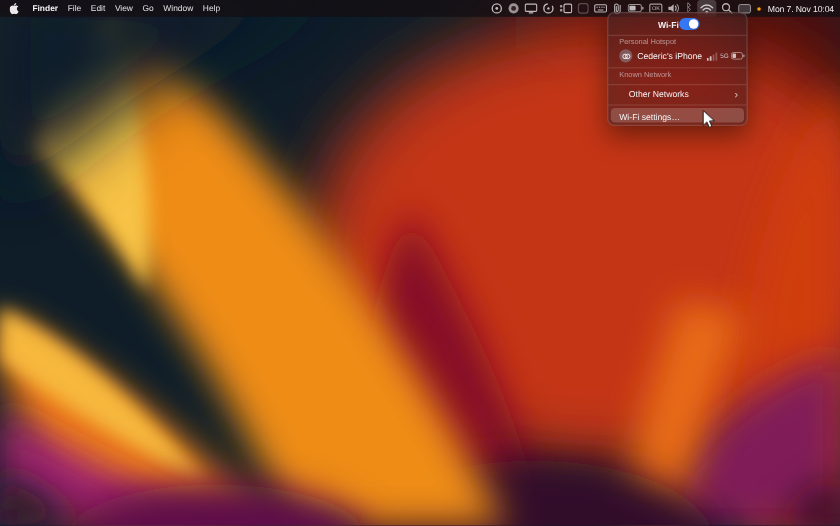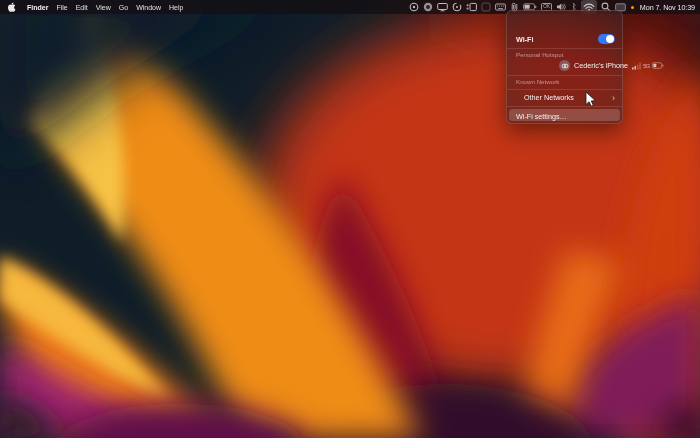--- a/index.html
+++ b/index.html
@@ -37,28 +37,28 @@
     position:absolute;left:506px;top:10px;width:115px;z-index:30;
     background:rgba(44,36,42,0.58);
     -webkit-backdrop-filter:blur(22px) saturate(170%);backdrop-filter:blur(22px) saturate(170%);
     border:0.5px solid rgba(255,255,255,0.14);
     border-radius:6px;
     box-shadow:0 8px 22px rgba(0,0,0,0.45);
     padding:3px 0 2px 0;
     color:#f2f0f2;
   }
   .wm-row{display:flex;align-items:center;padding:0 7px 0 9px;}
-  .wm-toggle-row{height:12px;justify-content:space-between;margin-top:19px;}
+  .wm-toggle-row{height:12px;justify-content:center;}
   .wm-title{font-size:7.2px;font-weight:600;}
   .toggle{width:17px;height:9.5px;border-radius:5px;background:#3478f6;position:relative;flex:none;}
   .toggle .knob{position:absolute;top:0.75px;right:0.75px;width:8px;height:8px;border-radius:50%;background:#fff;
     box-shadow:0 0.5px 1.5px rgba(0,0,0,0.4);}
   .wm-sep{height:0.8px;background:rgba(255,255,255,0.12);margin:2.5px 0;}
   .wm-header{font-size:6.2px;font-weight:500;color:rgba(235,233,240,0.55);padding:0 9px 1.5px 9px;}
-  .wm-item{height:13px;gap:4px;margin-left:43px;}
+  .wm-item{height:13px;gap:4px;}
   .badge{width:11px;height:11px;border-radius:50%;flex:none;display:flex;align-items:center;justify-content:center;}
   .badge.grey{background:rgba(140,138,146,0.55);}
   .badge.blue{background:#1f6ff2;}
   .wm-label{font-size:7.2px;color:#f3f1f3;white-space:nowrap;}
   .wm-rightgroup{margin-left:auto;display:flex;align-items:center;gap:2px;opacity:.8;}
   .net-type{font-size:5.3px;color:#e3e1e5;}
   .wm-chevron{margin-left:auto;font-size:9px;line-height:8px;color:rgba(255,255,255,0.7);font-weight:400;}
   .wm-settings-row{margin:0 2px;height:11.5px;border-radius:3.5px;background:rgba(255,255,255,0.18);
     display:flex;align-items:flex-end;padding:0 7px;}
   .wm-settings-row .wm-label{font-size:7.2px;}
@@ -217,21 +217,21 @@
           <circle cx="4" cy="4" r="2.9" fill="none" stroke="#d9d3d6" stroke-width="1.1"></circle>
           <line x1="6.3" y1="6.3" x2="9" y2="9" stroke="#d9d3d6" stroke-width="1.2" stroke-linecap="round"></line>
         </svg>
     </span>
     <span class="mbi">
       <svg width="11" height="9" viewBox="0 0 11 9">
           <rect x="0.6" y="0.8" width="9.8" height="7" rx="1.4" fill="#4b4248" stroke="#b9b2b6" stroke-width="0.8"></rect>
         </svg>
     </span>
     <span class="orange-dot"></span>
-    <span class="mb-clock">Mon 7. Nov 10:39</span>
+    <span class="mb-clock">Mon 7. Nov 10:04</span>
   </div>
 </div>
 
 <div class="wifi-menu">
 
   <div class="wm-row wm-toggle-row">
     <span class="wm-title">Wi-Fi</span>
     <span class="toggle">
         <span class="knob"></span>
       </span>

